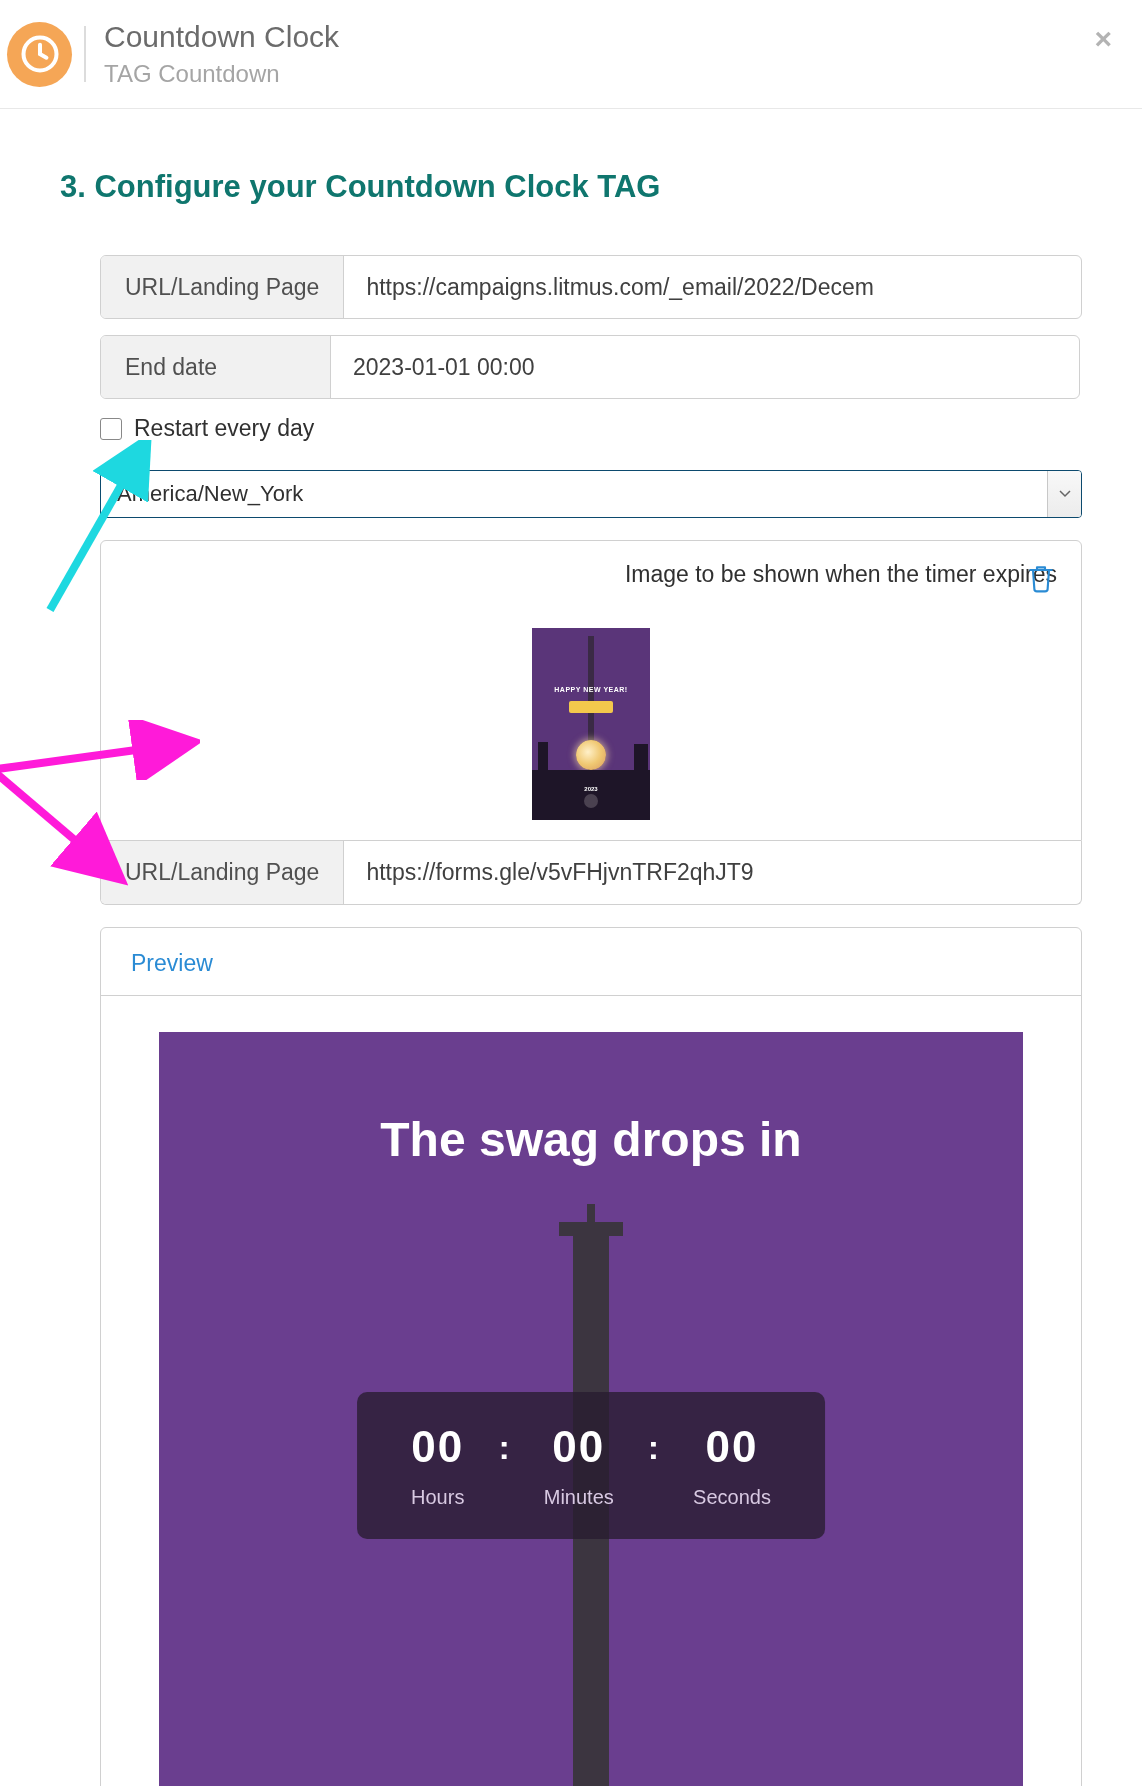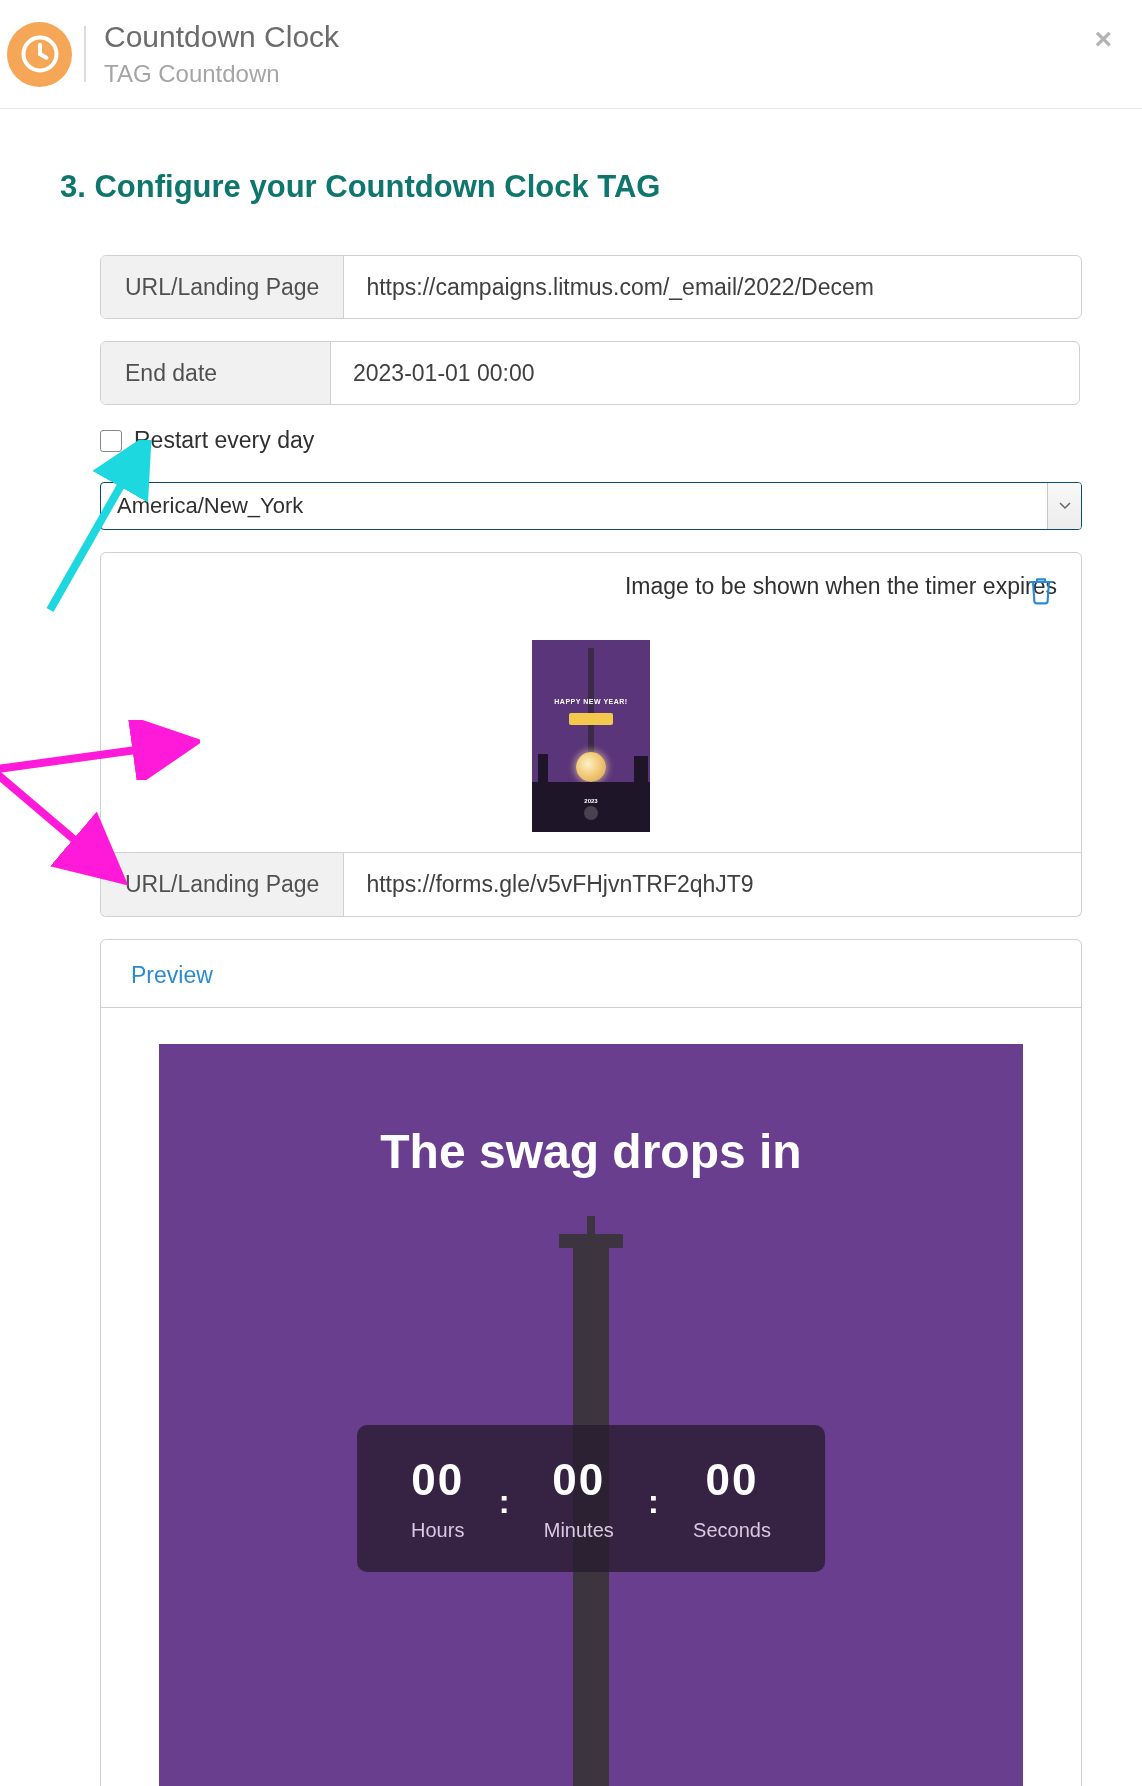--- a/index.html
+++ b/index.html
@@ -75,21 +75,21 @@
       margin-bottom: 50px;
     }
     .form-area {
       margin-left: 40px;
     }
     .input-group {
       display: flex;
       border: 1px solid #d0d0d0;
       border-radius: 6px;
       overflow: hidden;
-      margin-bottom: 22px;
+      margin-bottom: 16px;
       height: 64px;
     }
     .input-label {
       background: #f1f1f1;
       padding: 0 24px;
       display: flex;
       align-items: center;
       color: #505050;
       font-size: 23px;
       border-right: 1px solid #d0d0d0;
@@ -330,28 +330,28 @@
       top: -18px;
       left: 50%;
       transform: translateX(-50%);
       width: 8px;
       height: 18px;
       background: #3c3540;
     }
     .countdown-strip {
       position: absolute;
       left: 50%;
-      top: 381px;
+      top: 360px;
       transform: translateX(-50%);
       background: rgba(40, 28, 48, 0.78);
       border-radius: 10px;
       padding: 30px 54px;
       display: flex;
       gap: 34px;
-      align-items: center;
+      align-items: flex-start;
     }
     .count-col {
       display: flex;
       flex-direction: column;
       align-items: center;
       gap: 14px;
     }
     .count-val {
       color: #fff;
       font-size: 44px;

